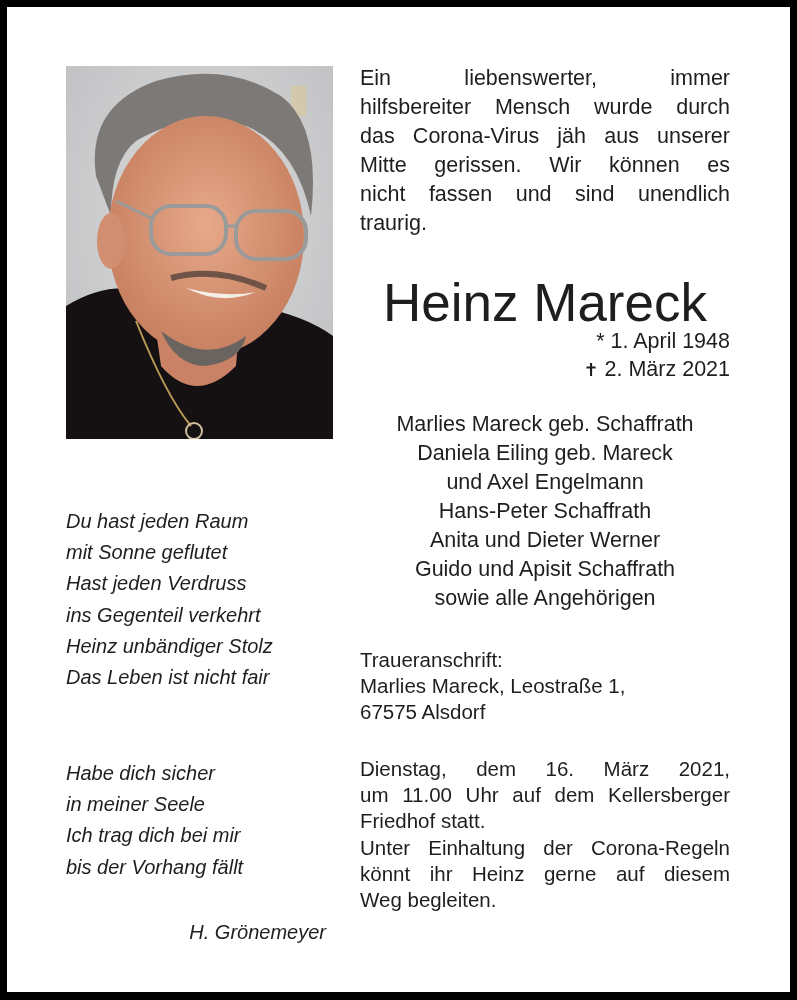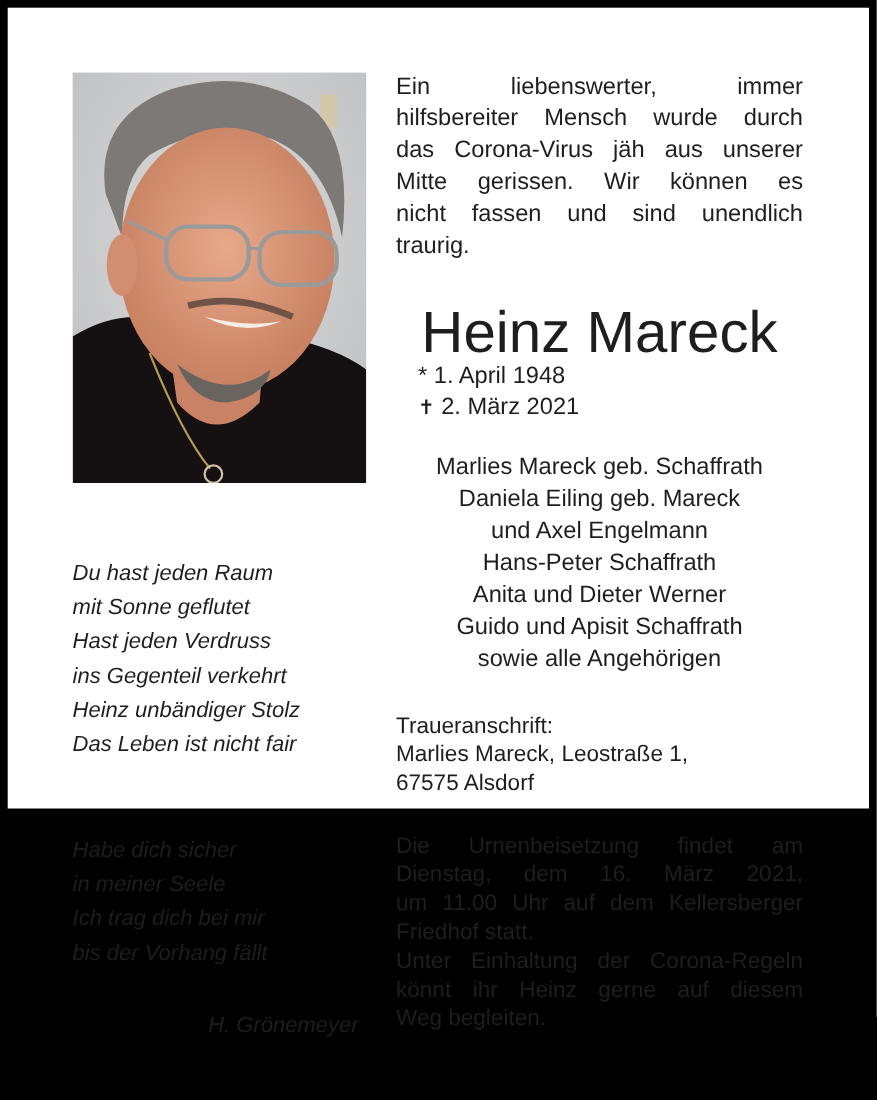--- a/index.html
+++ b/index.html
@@ -1,22 +1,22 @@
 <!DOCTYPE html>
 <html><head>
 <meta charset="utf-8">
 <style>
   html, body { margin:0; padding:0; }
   body { width:797px; height:1000px; background:#000; position:relative; overflow:hidden; font-family:"Liberation Sans", sans-serif; color:#1e1e1e; }
-  .card { position:absolute; left:7px; top:7px; width:783px; height:728px; background:#fff; }
+  .card { position:absolute; left:7px; top:7px; width:783px; height:985px; background:#fff; }
   .photo { position:absolute; left:59px; top:59px; width:267px; height:373px; overflow:hidden; background:#cfd0d1; }
   .photo svg { display:block; width:100%; height:100%; }
   .intro { position:absolute; left:353px; top:57px; width:370px; font-size:21.5px; line-height:29px; text-align:justify; text-align-last:left; }
   .name { position:absolute; left:353px; top:270px; width:370px; text-align:center; font-size:53px; line-height:52px; }
-  .dates { position:absolute; left:373px; top:320px; width:370px; text-align:left; font-size:21.5px; line-height:28px; }
+  .dates { position:absolute; left:353px; top:320px; width:370px; text-align:right; font-size:21.5px; line-height:28px; }
   .cross { display:inline-block; font-size:18px; }
   .family { position:absolute; left:353px; top:403px; width:370px; text-align:center; font-size:21.5px; line-height:29px; }
   .family b { font-weight:normal; }
   .address { position:absolute; left:353px; top:640px; width:370px; font-size:20.5px; line-height:26px; }
   .burial { position:absolute; left:353px; top:749px; width:370px; font-size:20.5px; line-height:26.2px; text-align:justify; }
   .burial .line { display:block; text-align:justify; text-align-last:justify; }
   .burial .line.last { text-align-last:left; }
   .poem { position:absolute; left:59px; top:499px; width:270px; font-style:italic; font-size:20px; line-height:31.2px; }
   .poem2 { position:absolute; left:59px; top:751px; width:270px; font-style:italic; font-size:20px; line-height:31.2px; }
   .author { position:absolute; left:59px; top:911px; width:260px; text-align:right; font-style:italic; font-size:20px; line-height:28px; }
@@ -97,21 +97,20 @@
     <div><span>sowie alle Angehörigen</span></div>
   </div>
 
   <div class="address">
     <div>Traueranschrift:</div>
     <div>Marlies Mareck, Leostraße 1,</div>
     <div>67575 Alsdorf</div>
   </div>
 
   <div class="burial">
-    <span class="line">Die Urnenbeisetzung findet am</span>
     <span class="line">Dienstag, dem 16. März 2021,</span>
     <span class="line">um 11.00 Uhr auf dem Kellersberger</span>
     <span class="line last">Friedhof statt.</span>
     <span class="line">Unter Einhaltung der Corona-Regeln</span>
     <span class="line">könnt ihr Heinz gerne auf diesem</span>
     <span class="line last">Weg begleiten.</span>
   </div>
 
   <div class="poem">
     <div>Du hast jeden Raum</div>

